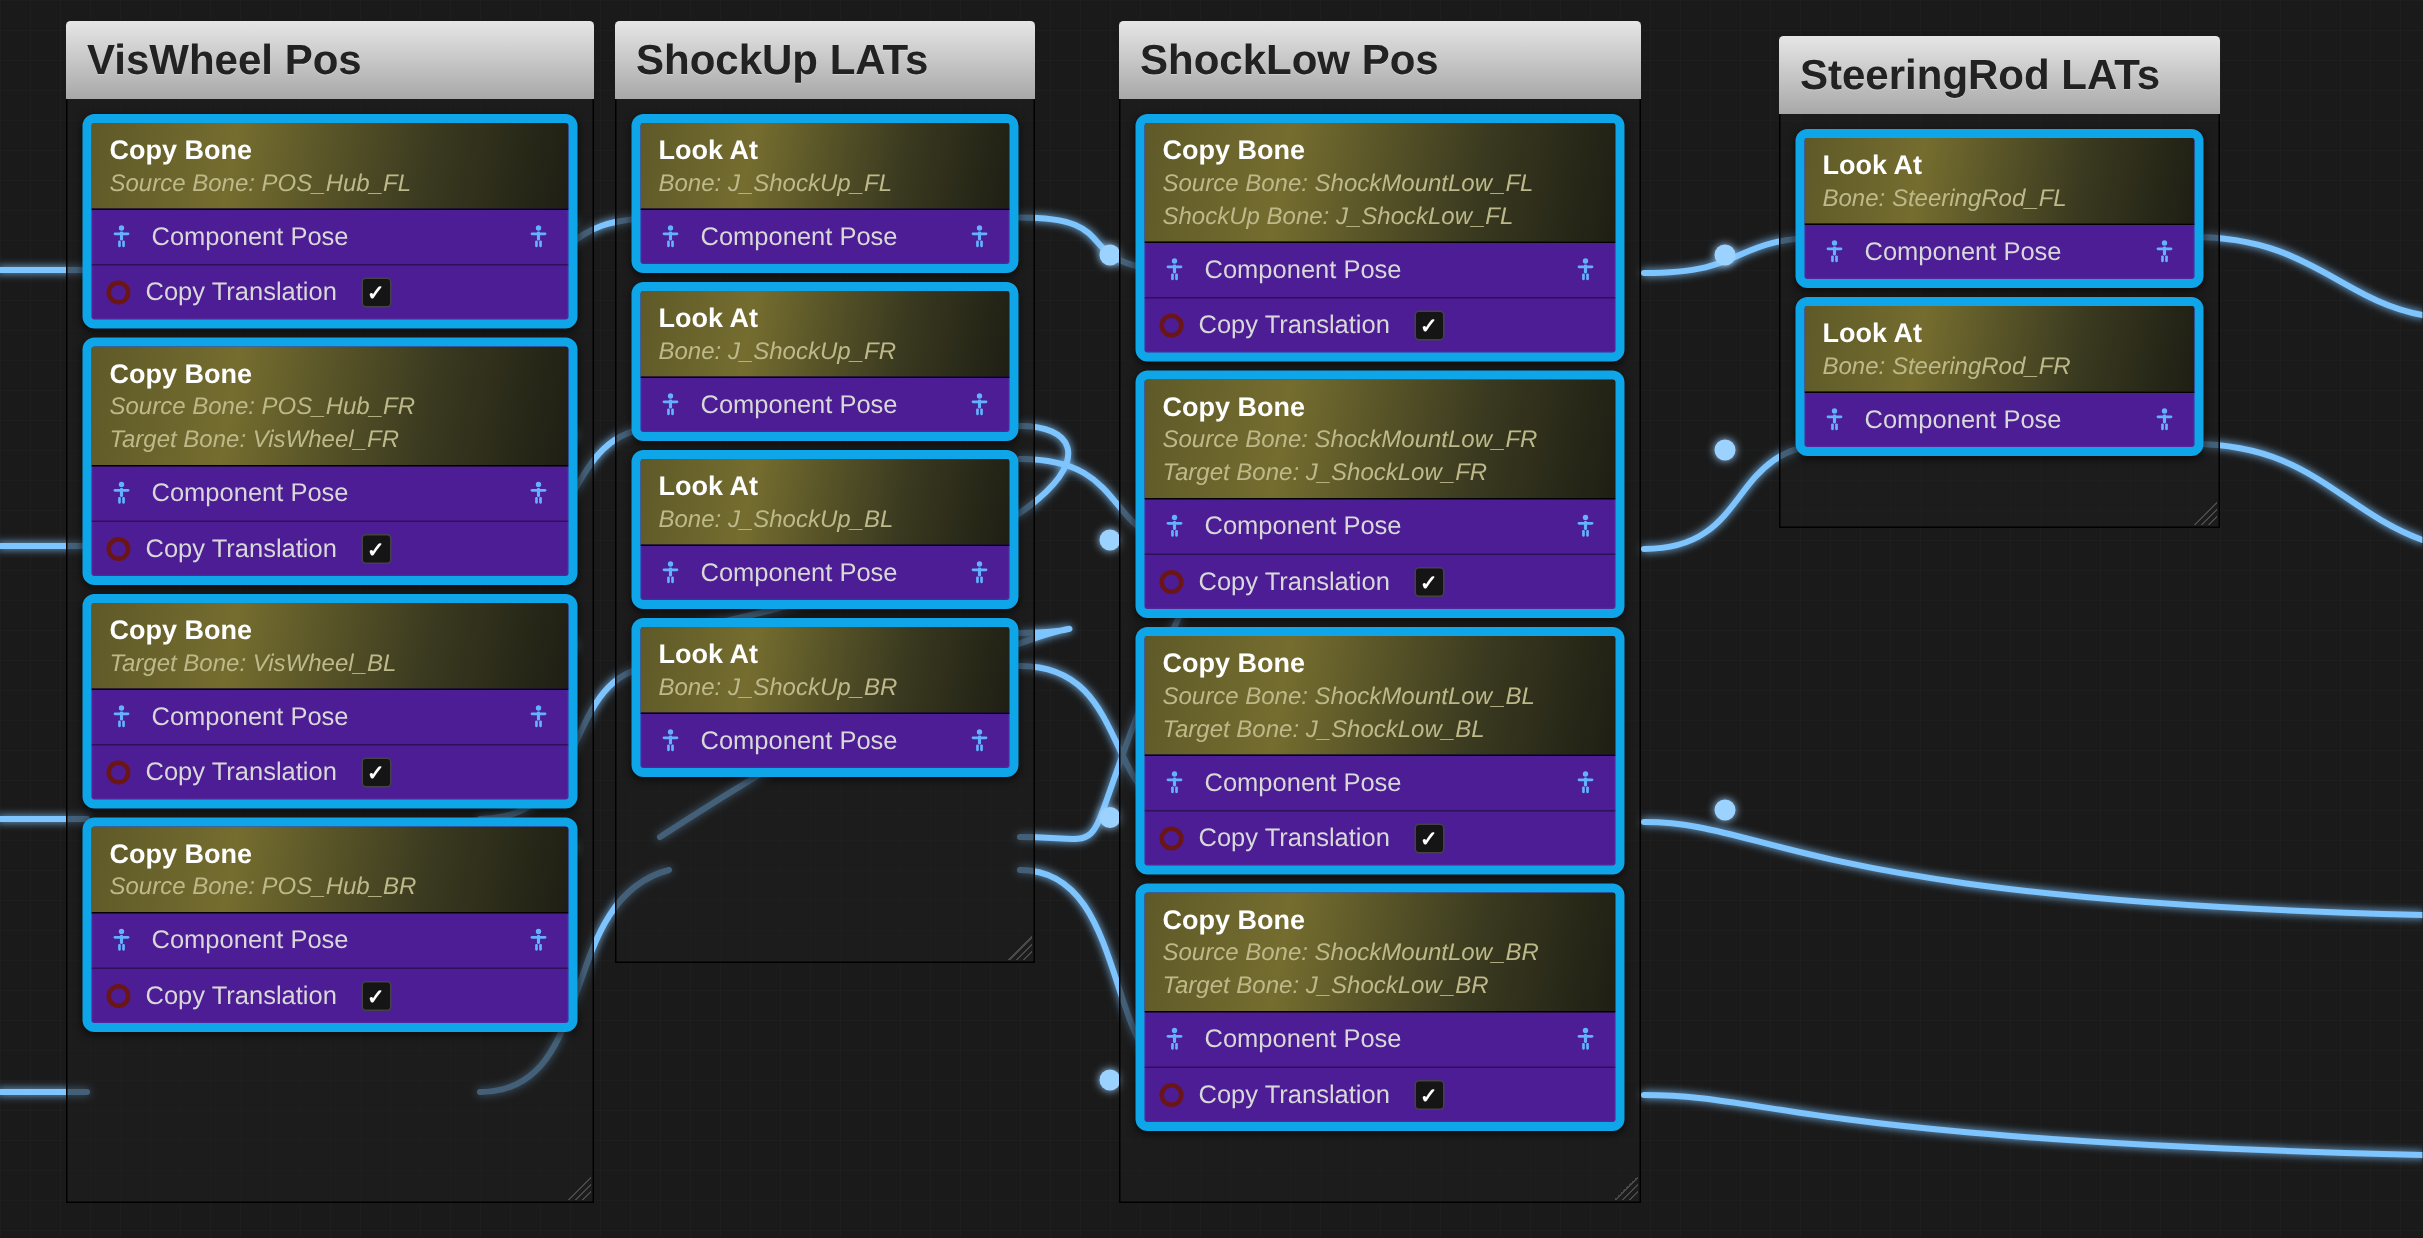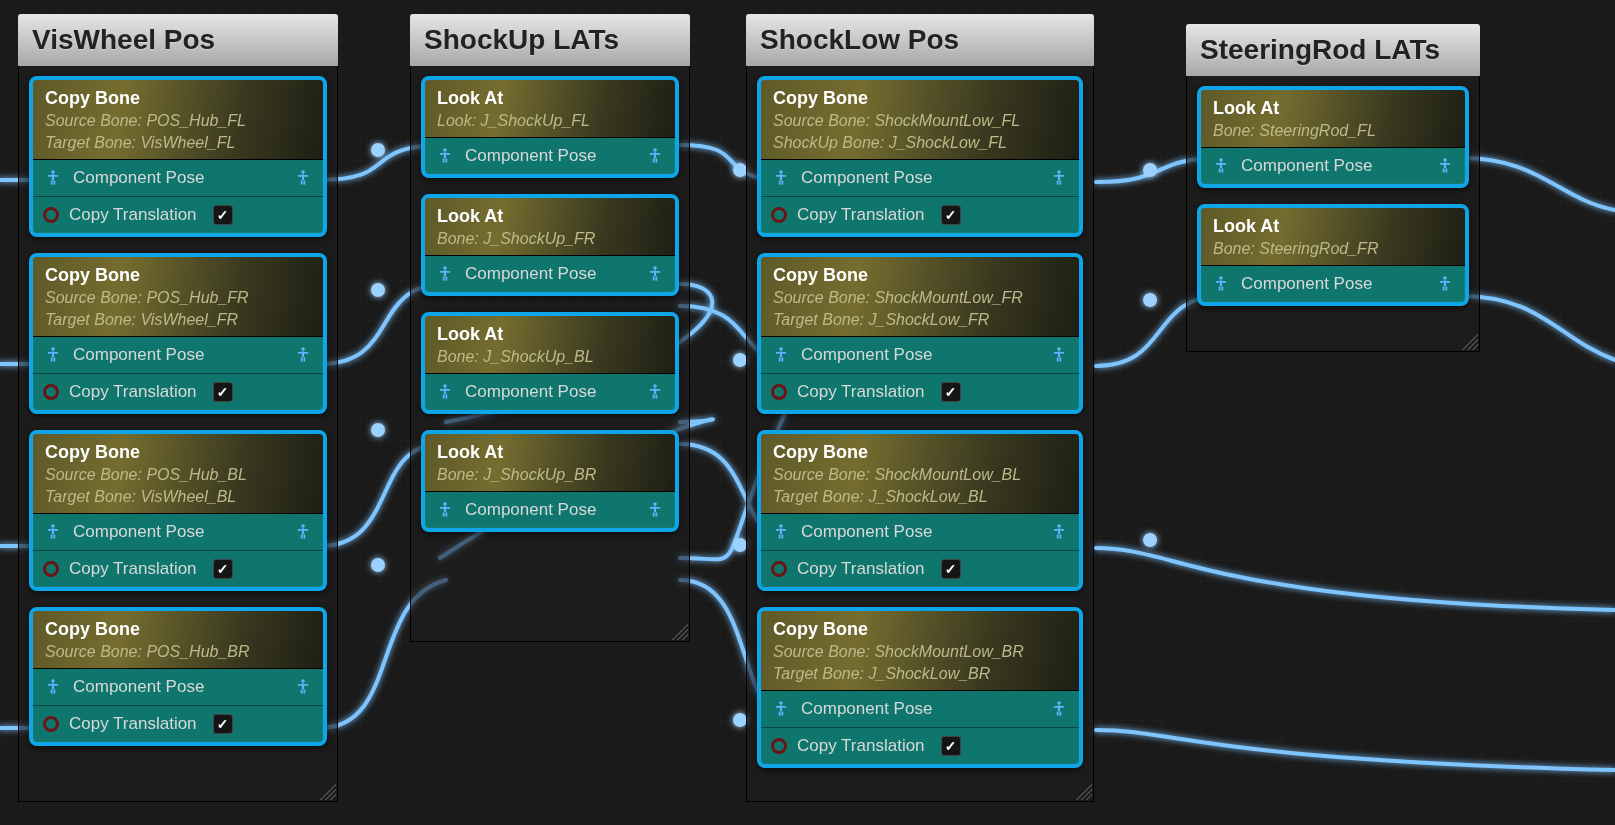--- a/index.html
+++ b/index.html
@@ -34,24 +34,24 @@
     text-shadow: 0 1px 0 rgba(255,255,255,.3);
   }
   .comment-body {
     background: rgba(30,30,30,0.6);
     border: 1px solid #000;
     border-top: none;
     padding: 10px;
     min-height: 40px;
   }
   .node {
-    background: #0f766e;
-    border: 4px solid #0ea5e9;
+    background: #4c1d95;
+    border: 6px solid #0ea5e9;
     border-radius: 8px;
-    margin-bottom: 16px;
+    margin-bottom: 6px;
     box-shadow: 0 2px 6px rgba(0,0,0,.6), inset 0 0 0 1px rgba(255,255,255,.04);
     overflow: hidden;
   }
   .node-head {
     background: linear-gradient(100deg, #5e5928 0%, #756d2f 30%, #3a3a20 70%, #1e1e14 100%);
     padding: 8px 12px 6px 12px;
     border-bottom: 1px solid #000;
     color: #fff;
   }
   .node-title { font-size: 18px; font-weight: bold; color:#fff; }
@@ -139,28 +139,27 @@
       <circle cx="740" cy="360" r="7"></circle>
     <circle cx="740" cy="545" r="7"></circle>
       <circle cx="740" cy="720" r="7"></circle>
     <circle cx="1150" cy="170" r="7"></circle>
       <circle cx="1150" cy="300" r="7"></circle>
     <circle cx="1150" cy="540" r="7"></circle>
   </g>
 </svg>
 
 <div id="canvas">
-    <div class="comment-box" style="left: 18px; top: 14px; width: 320px;">
+    <div class="comment-box" style="left: 44px; top: 14px; width: 352px;">
       <div class="comment-header">VisWheel Pos</div>
       <div class="comment-body" style="min-height: 736px;">
         <div class="node">
           <div class="node-head">
             <div class="node-title">Copy Bone</div>
             <div class="node-sub">Source Bone: POS_Hub_FL</div>
-            <div class="node-sub">Target Bone: VisWheel_FL</div>
           </div>
           <div class="node-row first">
             <span class="pose-icon">
               <svg viewBox="0 0 24 24" fill="currentColor">
                 <circle cx="12" cy="4" r="2.4"></circle>
                 <rect x="10.6" y="7" width="2.8" height="8" rx="1"></rect>
                 <rect x="5" y="8" width="14" height="2.4" rx="1.2"></rect>
                 <rect x="9" y="15" width="2.4" height="6" rx="1"></rect>
                 <rect x="12.6" y="15" width="2.4" height="6" rx="1"></rect>
               </svg>
@@ -211,21 +210,20 @@
           </div>
           <div class="node-row">
             <span class="bool-ring"></span>
             <span class="row-label">Copy Translation</span>
             <span class="checkbox checked"></span>
           </div>
         </div>
         <div class="node">
           <div class="node-head">
             <div class="node-title">Copy Bone</div>
-            <div class="node-sub">Source Bone: POS_Hub_BL</div>
             <div class="node-sub">Target Bone: VisWheel_BL</div>
           </div>
           <div class="node-row first">
             <span class="pose-icon">
               <svg viewBox="0 0 24 24" fill="currentColor">
                 <circle cx="12" cy="4" r="2.4"></circle>
                 <rect x="10.6" y="7" width="2.8" height="8" rx="1"></rect>
                 <rect x="5" y="8" width="14" height="2.4" rx="1.2"></rect>
                 <rect x="9" y="15" width="2.4" height="6" rx="1"></rect>
                 <rect x="12.6" y="15" width="2.4" height="6" rx="1"></rect>
@@ -282,21 +280,21 @@
         </div>
         <div class="resize-grip"></div>
       </div>
     </div>
     <div class="comment-box" style="left: 410px; top: 14px; width: 280px;">
       <div class="comment-header">ShockUp LATs</div>
       <div class="comment-body" style="min-height: 576px;">
         <div class="node">
           <div class="node-head">
             <div class="node-title">Look At</div>
-            <div class="node-sub">Look: J_ShockUp_FL</div>
+            <div class="node-sub">Bone: J_ShockUp_FL</div>
           </div>
           <div class="node-row first">
             <span class="pose-icon">
               <svg viewBox="0 0 24 24" fill="currentColor">
                 <circle cx="12" cy="4" r="2.4"></circle>
                 <rect x="10.6" y="7" width="2.8" height="8" rx="1"></rect>
                 <rect x="5" y="8" width="14" height="2.4" rx="1.2"></rect>
                 <rect x="9" y="15" width="2.4" height="6" rx="1"></rect>
                 <rect x="12.6" y="15" width="2.4" height="6" rx="1"></rect>
               </svg>

